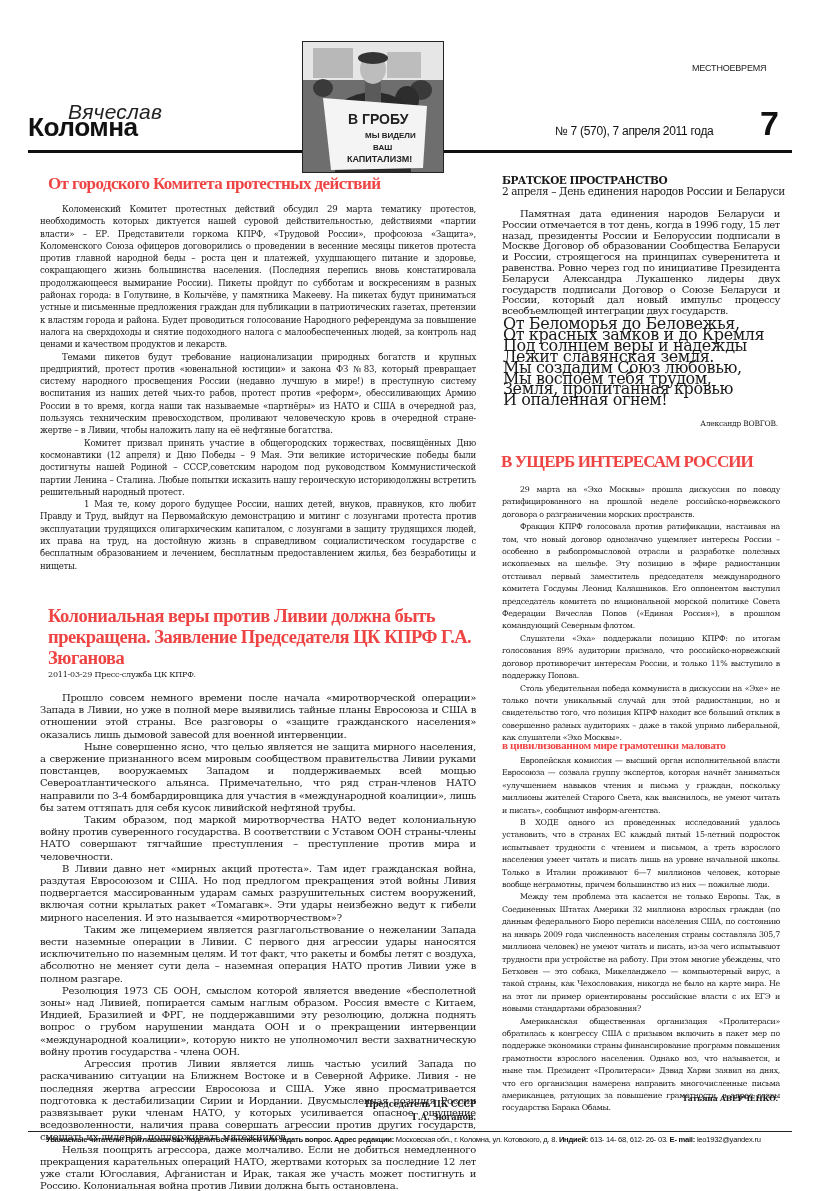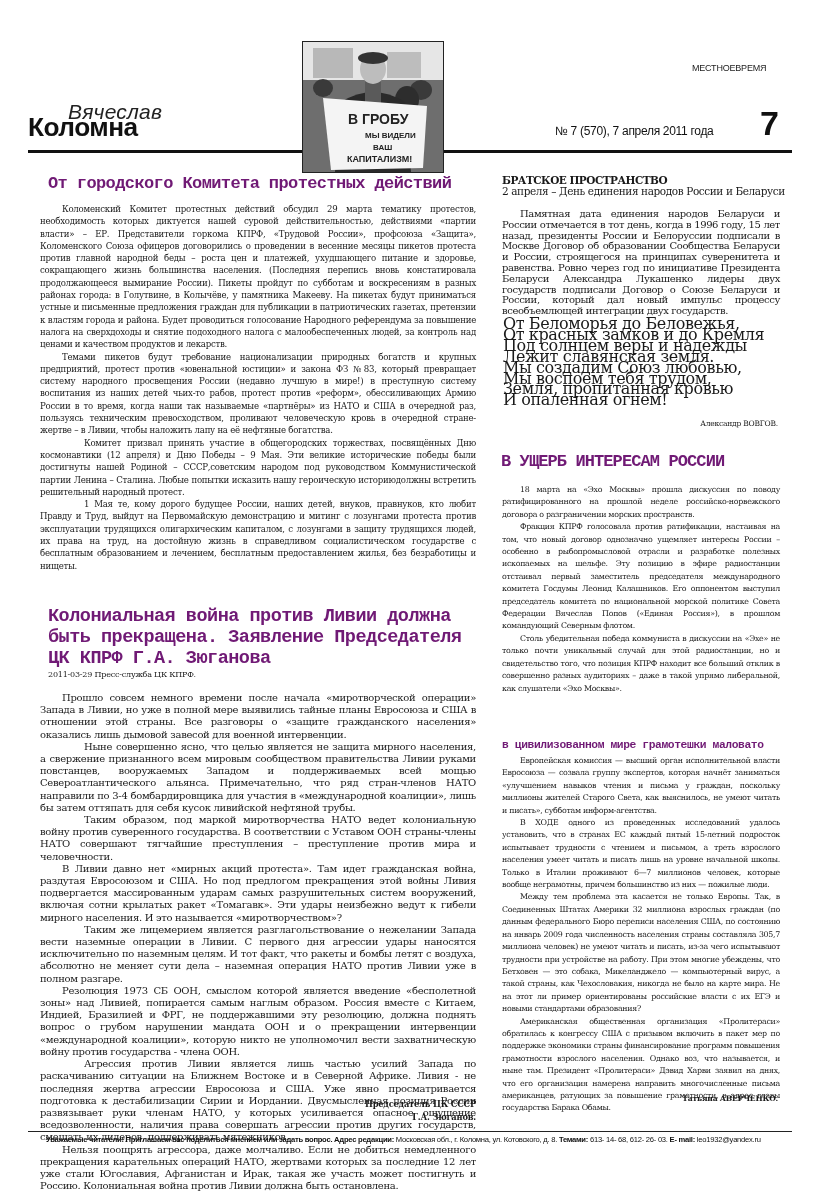--- a/index.html
+++ b/index.html
@@ -10,21 +10,21 @@
   .logo-top { left: 68px; top: 100px; font-family: "Liberation Sans", sans-serif; font-style: italic; font-size: 21px; color: #222; letter-spacing: 0.2px; }
   .logo-main { left: 28px; top: 113px; font-family: "Liberation Sans", sans-serif; font-weight: bold; font-size: 25px; color: #111; letter-spacing: -0.5px; transform: scaleX(1.05); transform-origin: left; }
   .header-rule-left { left: 28px; top: 150px; width: 274px; height: 3px; background: #111; }
   .header-rule-right { left: 442px; top: 150px; width: 350px; height: 3px; background: #111; }
   .photo { left: 302px; top: 41px; width: 140px; height: 130px; border: 1px solid #222; background: #f9a8d4; overflow: hidden; }
   .section-label { left: 692px; top: 63px; font-family: "Liberation Sans", sans-serif; font-size: 9px; color: #222; letter-spacing: -0.2px; text-align: center; }
   .issue { left: 555px; top: 124px; font-family: "Liberation Sans", sans-serif; font-size: 12px; color: #111; letter-spacing: -0.3px; }
   .page-num { left: 760px; top: 104px; font-family: "Liberation Sans", sans-serif; font-weight: bold; font-size: 34px; color: #111; }
 
   
-  .h1 { font-family: Liberation Mono, monospace; font-weight: bold; color: #701a75; }
+  .h1 { font-family: Liberation Serif, serif; font-weight: bold; color: #ef4444; }
   .art1-title { left: 48px; top: 174px; font-size: 17px; letter-spacing: -0.6px; }
   .body-l { left: 40px; width: 436px; font-size: 8.6px; line-height: 12.3px; text-align: justify; letter-spacing: -0.25px; }
   .body-l p { margin: 0; text-indent: 22px; }
   .body-l p.deep { text-indent: 44px; }
   .art1-body { top: 203px; }
 
   .art2-title { left: 48px; top: 606px; width: 428px; font-size: 18.5px; line-height: 21px; letter-spacing: -0.5px; }
   .art2-meta { left: 48px; top: 670px; font-size: 8px; letter-spacing: -0.2px; }
   .art2-body { top: 692px; font-size: 10px; line-height: 12.2px; letter-spacing: -0.3px; }
   .signature-block { right: 346px; top: 1098px; text-align: right; font-size: 8.3px; font-weight: bold; line-height: 13px; letter-spacing: -0.2px; }
@@ -84,21 +84,21 @@
 <div class="abs page-num">7</div>
 
 <div class="abs h1 art1-title">От городского Комитета протестных действий</div>
 <div class="abs body-l art1-body">
   <p>Коломенский Комитет протестных действий обсудил 29 марта тематику  протестов, необходимость которых диктуется нашей  суровой действительностью, действиями «партии власти» – ЕР. Представители горкома КПРФ, «Трудовой России», профсоюза «Защита», Коломенского Союза офицеров договорились о проведении в весенние месяцы пикетов протеста против главной народной беды – роста цен и платежей, ухудшающего  питание и здоровье, сокращающего жизнь большинства населения. (Последняя перепись вновь констатировала продолжающееся вымирание России). Пикеты пройдут по субботам и воскресениям в разных районах города: в Голутвине, в Колычёве, у памятника Макееву. На пикетах  будут приниматься устные и письменные предложения граждан для публикации в патриотических газетах, претензии к  властям города и района. Будет проводиться голосование Народного референдума за повышение налога на сверхдоходы и снятие подоходного налога с малообеспеченных людей, за контроль над ценами и качеством продуктов и лекарств.</p>
   <p>Темами пикетов будут требование национализации природных богатств и крупных предприятий, протест против «ювенальной юстиции» и закона ФЗ №83, который превращает систему народного  просвещения России (недавно лучшую в мире!) в преступную систему воспитания из наших детей чьих-то рабов, протест против «реформ», обессиливающих Армию России в то время, когда наши так называемые «партнёры» из НАТО и США в очередной раз, пользуясь техническим превосходством, проливают человеческую кровь в очередной стране- жертве – в Ливии, чтобы наложить лапу на  её нефтяные богатства.</p>
   <p class="deep">Комитет призвал принять участие в общегородских торжествах, посвящённых Дню космонавтики (12 апреля) и Дню Победы – 9 Мая. Эти великие исторические победы были достигнуты нашей Родиной – СССР,советским народом под руководством Коммунистической партии Ленина – Сталина. Любые попытки исказить нашу героическую историюдолжны встретить решительный народный протест.</p>
   <p class="deep">1 Мая те, кому дорого будущее России, наших детей, внуков, правнуков, кто любит Правду и Труд, выйдут на Первомайскую демонстрацию и митинг с лозунгами протеста против эксплуатации трудящихся олигархическим капиталом,  с лозунгами в защиту трудящихся людей, их права на труд, на достойную жизнь в справедливом социалистическом государстве с бесплатным образованием и лечением, бесплатным предоставлением жилья, без безработицы и нищеты.</p>
 </div>
 
-<div class="abs h1 art2-title">Колониальная война против Ливии должна быть прекращена. Заявление Председателя ЦК КПРФ Г.А. Зюганова</div>
+<div class="abs h1 art2-title">Колониальная веры против Ливии должна быть прекращена. Заявление Председателя ЦК КПРФ Г.А. Зюганова</div>
 <div class="abs art2-meta">2011-03-29 Пресс-служба ЦК КПРФ.</div>
 <div class="abs body-l art2-body">
   <p>Прошло  совсем немного времени после начала «миротворческой операции» Запада в Ливии, но уже в полной мере выявились тайные планы Евросоюза и США в отношении этой страны. Все разговоры о «защите гражданского населения» оказались лишь дымовой завесой для военной интервенции.</p>
   <p class="deep">Ныне  совершенно ясно, что целью является не защита мирного населения, а свержение признанного всем мировым сообществом правительства Ливии руками повстанцев, вооружаемых Западом и поддерживаемых всей мощью Североатлантического альянса. Примечательно, что ряд стран-членов НАТО направили по 3-4 бомбардировщика для участия в «международной коалиции», лишь бы затем оттяпать для себя кусок ливийской нефтяной трубы.</p>
   <p class="deep">Таким образом, под маркой миротворчества НАТО ведет колониальную войну против суверенного государства. В соответствии с Уставом ООН страны-члены НАТО совершают тягчайшие преступления – преступление против мира и человечности.</p>
   <p>В Ливии давно нет «мирных акций протеста». Там идет гражданская война, раздутая Евросоюзом и США. Но под предлогом прекращения этой войны Ливия подвергается массированным ударам самых разрушительных систем вооружений, включая сотни крылатых ракет «Томагавк». Эти удары неизбежно ведут к гибели мирного населения. И это называется «миротворчеством»?</p>
   <p class="deep">Таким же лицемерием является разглагольствование  о нежелании Запада вести наземные операции в Ливии. С первого дня агрессии удары наносятся исключительно по наземным целям. И тот факт, что ракеты и бомбы летят с воздуха, абсолютно не меняет сути дела – наземная операция НАТО  против Ливии уже в полном разгаре.</p>
   <p>Резолюция 1973 СБ ООН, смыслом которой является введение «бесполетной зоны» над Ливией, попирается самым наглым образом. Россия вместе с Китаем, Индией, Бразилией и ФРГ, не поддержавшими эту резолюцию, должна поднять вопрос о грубом нарушении мандата ООН и о прекращении интервенции «международной коалиции», которую никто не уполномочил вести захватническую войну против государства - члена ООН.</p>
   <p class="deep">Агрессия  против Ливии является лишь частью усилий Запада по раскачиванию ситуации на Ближнем Востоке и в Северной Африке. Ливия - не последняя жертва агрессии Евросоюза и США. Уже явно просматривается подготовка к дестабилизации Сирии и Иордании. Двусмысленная позиция России развязывает руки членам НАТО, у которых усиливается опасное ощущение вседозволенности, наличия права совершать агрессии против других государств, смещать их лидеров, поддерживать мятежников.</p>
   <p>Нельзя  поощрять агрессора, даже молчаливо. Если не добиться немедленного прекращения карательных операций НАТО, жертвами которых за последние  12 лет уже стали Югославия, Афганистан и Ирак, такая же участь может постигнуть и Россию. Колониальная война против Ливии должна быть остановлена.</p>
@@ -120,30 +120,31 @@
   <div>Лежит славянская земля.</div>
   <div>Мы создадим Союз любовью,</div>
   <div>Мы воспоем тебя трудом,</div>
   <div>Земля, пропитанная кровью</div>
   <div>И опаленная огнем!</div>
 </div>
 <div class="abs poem-author">Александр ВОВГОВ.</div>
 
 <div class="abs h1 art4-title">В УЩЕРБ ИНТЕРЕСАМ РОССИИ</div>
 <div class="abs body-r art4-body">
-  <p>18 марта на «Эхо Москвы» прошла дискуссия по поводу ратифицированного на прошлой неделе российско-норвежского договора о разграничении морских пространств.</p>
+  <p>29 марта на «Эхо Москвы» прошла дискуссия по поводу ратифицированного на прошлой неделе российско-норвежского договора о разграничении морских пространств.</p>
   <p>Фракция КПРФ голосовала против ратификации, настаивая на том, что новый договор однозначно ущемляет интересы России – особенно в рыбопромысловой отрасли и разработке полезных ископаемых на шельфе. Эту позицию в эфире радиостанции отстаивал первый заместитель председателя международного комитета Госдумы Леонид Калашников. Его оппонентом выступил председатель комитета по национальной морской политике Совета Федерации Вячеслав Попов («Единая Россия»), в прошлом командующий Северным флотом.</p>
+  <p>Слушатели «Эха» поддержали позицию КПРФ: по итогам голосования 89% аудитории признало, что российско-норвежский договор противоречит интересам России, и только 11% выступило в поддержку Попова.</p>
   <p>Столь убедительная победа коммуниста в дискуссии на «Эхе» не только почти уникальный случай для этой радиостанции, но и свидетельство того, что позиция КПРФ находит все больший отклик в совершенно разных аудиториях – даже в такой упрямо либеральной, как слушатели «Эхо Москвы».</p>
 </div>
 
 <div class="abs h1 art5-title">в цивилизованном мире грамотешки маловато</div>
 <div class="abs body-r art5-body">
-  <p>Европейская комиссия — высший орган исполнительной власти Евросоюза — созвала группу экспертов, которая начнёт заниматься «улучшением навыков чтения и письма у граждан, поскольку миллионы жителей Старого Света, как выяснилось, не умеют читать и писать», субботам информ-агентства.</p>
+  <p>Европейская комиссия — высший орган исполнительной власти Евросоюза — созвала группу экспертов, которая начнёт заниматься «улучшением навыков чтения и письма у граждан, поскольку миллионы жителей Старого Света, как выяснилось, не умеют читать и писать», сообщают информ-агентства.</p>
   <p>В ХОДЕ одного из проведенных исследований удалось установить, что в странах ЕС каждый пятый 15-летний подросток испытывает трудности с чтением и письмом, а треть взрослого населения умеет читать и писать лишь на уровне начальной школы. Только в Италии проживают 6—7 миллионов человек, которые вообще неграмотны, причем большинство из них — пожилые люди.</p>
   <p>Между тем проблема эта касается не только Европы. Так, в Соединенных Штатах Америки 32 миллиона взрослых граждан (по данным федерального Бюро переписи населения США, по состоянию на январь 2009 года численность населения страны составляла 305,7 миллиона человек) не умеют читать и писать, из-за чего испытывают трудности при устройстве на работу. При этом многие убеждены, что Бетховен — это собака, Микеланджело — компьютерный вирус, а такой страны, как Чехословакия, никогда не было на карте мира. Не на этот ли пример ориентированы российские власти с их ЕГЭ и новыми стандартами образования?</p>
   <p>Американская общественная организация «Пролитераси» обратилась к конгрессу США с призывом включить в пакет мер по поддержке экономики страны финансирование программ повышения грамотности взрослого населения. Однако воз, что называется, и ныне там. Президент «Пролитераси» Дэвид Харви заявил на днях, что его организация намерена направить многочисленные письма американцев, ратующих за повышение грамотности, в адрес главы государства Барака Обамы.</p>
 </div>
 <div class="abs art5-author">Татьяна АВЕРЧЕНКО.</div>
 
 <div class="abs footer-rule"></div>
 <div class="abs footer">
-  <b>Уважаемые читатели! Приглашаем вас поделиться мнением или задать вопрос. Адрес редакции:</b><span> Московская обл., г. Коломна, ул. Котовского,  д. 8. </span><b>Темами:</b><span> 613- 14- 68, 612- 26- 03. </span><b>E- mail:</b><span> leo1932@yandex.ru</span>
+  <b>Уважаемые читатели! Приглашаем вас поделиться мнением или задать вопрос. Адрес редакции:</b><span> Московская обл., г. Коломна, ул. Котовского,  д. 8. </span><b>Индией:</b><span> 613- 14- 68, 612- 26- 03. </span><b>E- mail:</b><span> leo1932@yandex.ru</span>
 </div>
 
 </body></html>

